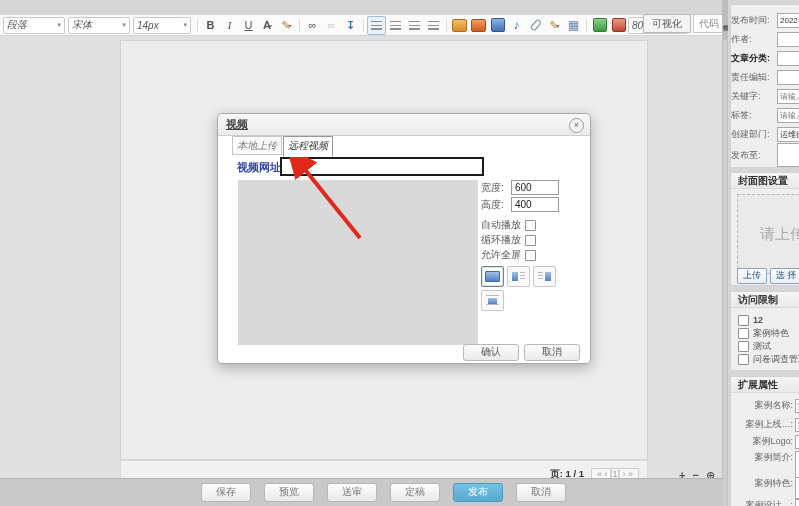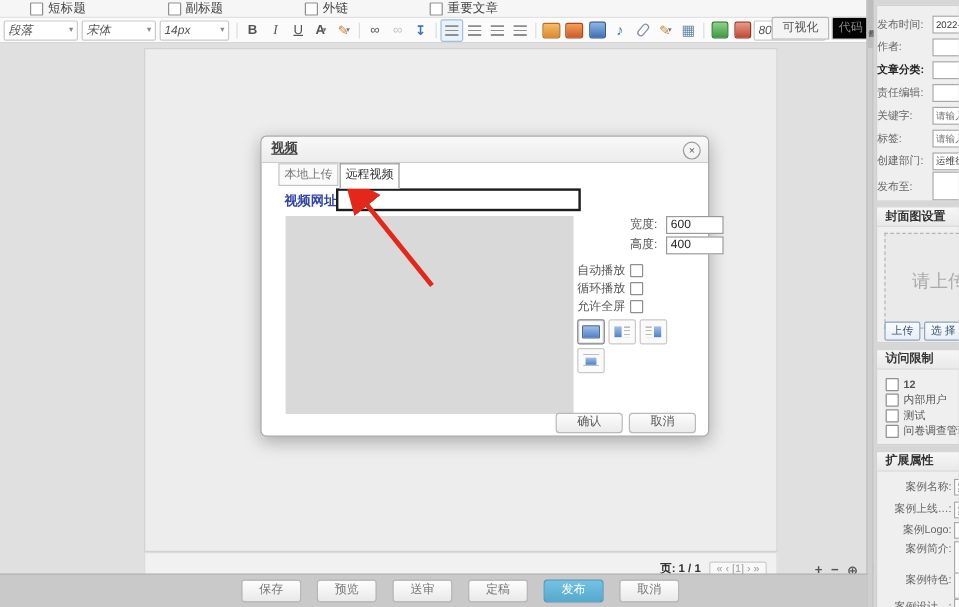--- a/index.html
+++ b/index.html
@@ -35,21 +35,21 @@
   .ico-clip{width:4px;height:10px;border:1px solid #7d8da0;border-radius:3px;transform:rotate(40deg);}
   .ico-scrawl{color:#c77b2a;}
   .ico-table{color:#6a86a8;font-size:12px;}
   .ico-green{width:12px;height:12px;background:linear-gradient(#8fd08f,#3f9a3f);border:1px solid #2f7a2f;border-radius:2px;}
   .ico-red{width:12px;height:12px;background:linear-gradient(#e89a8a,#c04a35);border:1px solid #99351f;border-radius:2px;}
   .more{font-size:11px;color:#777;margin-left:4px;}
 
   
   .vtab{position:absolute;height:17px;line-height:17px;text-align:center;font-size:10px;border-radius:2px 2px 0 0;margin-top:11px;}
   .vtab.visual{left:643px;top:3px;width:46px;background:#f4f4f4;border:1px solid #b8b8b8;color:#555;}
-  .vtab.code{left:693px;top:3px;width:30px;background:#000000;border:1px solid #c6c6c6;color:#888;}
+  .vtab.code{left:693px;top:3px;width:30px;background:#ffffff;border:1px solid #c6c6c6;color:#888;}
 
   
   .canvas{position:absolute;left:0;top:36px;width:723px;height:442px;background:#e0e0e0;}
   .page{position:absolute;left:120px;top:4px;width:528px;height:420px;background:#ededed;border:1px solid #d2d2d2;box-sizing:border-box;}
   .pagefoot{position:absolute;left:120px;top:424px;width:528px;height:28px;background:#f1f1f1;border:1px solid #dcdcdc;
             box-sizing:border-box;display:flex;align-items:center;justify-content:flex-end;gap:7px;padding-right:8px;}
   .pagefoot .plabel{font-weight:bold;font-size:9.5px;color:#333;}
   .pager{border:1px solid #ccc;background:#f8f8f8;color:#9a9a9a;font-size:9px;padding:0 5px;height:11px;line-height:11px;border-radius:2px;}
   .zoomctl{position:absolute;left:679px;top:433px;display:flex;gap:7px;color:#555;font-weight:bold;font-size:11px;}
   .zoomctl span{cursor:default;}
@@ -86,29 +86,29 @@
         background:linear-gradient(#fdfdfd,#e9e9e9);border:1px solid #b7b7b7;border-radius:3px;}
   .bbtn.primary{background:linear-gradient(#72c2e4,#57a9cd);border:1px solid #4d9cbf;color:#fff;}
 
   
   .dialog{position:absolute;left:217px;top:113px;width:372px;height:249px;background:#fff;border:1px solid #a9a9a9;
           border-radius:5px;box-shadow:0 4px 14px rgba(0,0,0,.28);}
   .dtitle{height:21px;line-height:21px;background:linear-gradient(#f8f8f8,#ececec);border-bottom:1px solid #ccc;
           border-radius:5px 5px 0 0;padding-left:8px;font-weight:bold;font-size:11px;color:#444;text-decoration:underline;}
   .dclose{position:absolute;right:6px;top:4px;width:13px;height:13px;border:1px solid #9a9a9a;border-radius:50%;
           background:#f4f4f4;color:#666;font-size:9px;line-height:12px;text-align:center;}
-  .dtab{position:absolute;top:22px;height:17px;line-height:17px;width:48px;text-align:center;font-size:10px;}
+  .dtab{position:absolute;top:22px;height:17px;line-height:17px;width:48px;text-align:center;font-size:10px;font-style:italic;}
   .dtab.t0{left:14px;border:1px solid #c6c6c6;background:#fafafa;color:#777;}
   .dtab.t1{left:65px;border:1px solid #979797;border-bottom:1px solid #fff;background:#fff;color:#333;height:19px;z-index:2;}
   .durl-label{position:absolute;left:19px;top:46px;font-size:11px;font-weight:bold;color:#3346a8;}
   .durl-input{position:absolute;left:62px;top:43px;width:194px;height:15px;border:2px solid #1c1c1c;background:#fff;padding:0 3px;font-size:11px;}
   .dlib-btn{position:absolute;left:266px;top:43px;width:93px;height:18px;line-height:17px;text-align:center;
             font-size:10.5px;font-weight:bold;color:#333;background:#f6f6f6;border:1px solid #8a8a8a;border-radius:2px;}
   .dpreview{position:absolute;left:20px;top:66px;width:240px;height:165px;background:#d9d9d9;}
-  .drow{position:absolute;left:263px;display:flex;align-items:flex-start;margin-left:44px;}
+  .drow{position:absolute;left:263px;display:flex;align-items:flex-end;}
   .dlabel{width:30px;font-size:10px;color:#555;flex:none;}
   .dinput{width:40px;height:13px;border:1px solid #9a9a9a;background:#fff;font-size:10px;color:#222;padding:0 3px;flex:none;}
   .dcbrow{position:absolute;left:263px;display:flex;align-items:center;gap:4px;font-size:10px;color:#555;}
   .albtn{position:absolute;width:21px;height:19px;border:1px solid #c9c9c9;background:#fafafa;border-radius:2px;
          display:flex;align-items:center;justify-content:center;}
   .albtn.sel{border:1px solid #7e7e7e;background:#fff;box-shadow:inset 0 0 0 1px #d7e4f2;}
   .th-full{width:13px;height:9px;background:linear-gradient(#9fc0e8,#5381c4);border:1px solid #44699f;border-radius:1px;}
   .th-left{width:13px;height:9px;background:
        linear-gradient(#9fc0e8,#5381c4) left/6px 9px no-repeat,
        repeating-linear-gradient(to bottom,#bbb 0 1px,transparent 1px 3px) right/5px 9px no-repeat;}
@@ -121,38 +121,20 @@
   .dfbtn{position:absolute;top:230px;width:54px;height:15px;line-height:14px;text-align:center;font-size:10px;color:#555;
          background:linear-gradient(#fcfcfc,#ebebeb);border:1px solid #b9b9b9;border-radius:3px;}
 
   .arrow-svg{position:absolute;left:276px;top:138px;pointer-events:none;}
 </style>
 </head>
 <body>
 
 <div id="app">
 
-  <div class="row1">
-    <span class="opt">
-        <span class="cb"></span>
-        <span>短标题</span>
-      </span>
-    <span class="opt">
-        <span class="cb"></span>
-        <span>副标题</span>
-      </span>
-    <span class="opt">
-        <span class="cb"></span>
-        <span>外链</span>
-      </span>
-    <span class="opt">
-        <span class="cb"></span>
-        <span>重要文章</span>
-      </span>
-  </div>
 
   <div class="row2">
     <span class="combo" style="width:54px">
         <span>段落</span>
         <span class="car">▾</span>
       </span>
     <span class="combo" style="width:54px">
         <span>宋体</span>
         <span class="car">▾</span>
       </span>
@@ -294,21 +276,21 @@
     </div>
 
     <div class="panel" style="top:291px;height:80px">
       <div class="phead">访问限制</div>
       <div class="arow" style="top:22px">
           <span class="cb"></span>
           <span style="font-weight:bold">12</span>
         </div>
       <div class="arow" style="top:35px">
           <span class="cb"></span>
-          <span>内部用户</span>
+          <span>案例特色</span>
         </div>
       <div class="arow" style="top:48px">
           <span class="cb"></span>
           <span>测试</span>
         </div>
       <div class="arow" style="top:61px">
           <span class="cb"></span>
           <span>问卷调查管理员</span>
         </div>
     </div>

